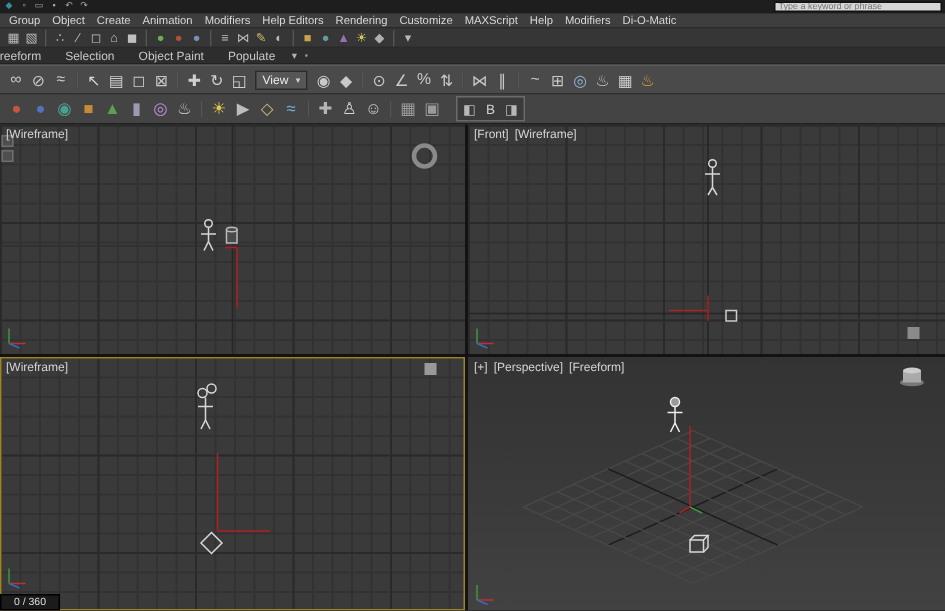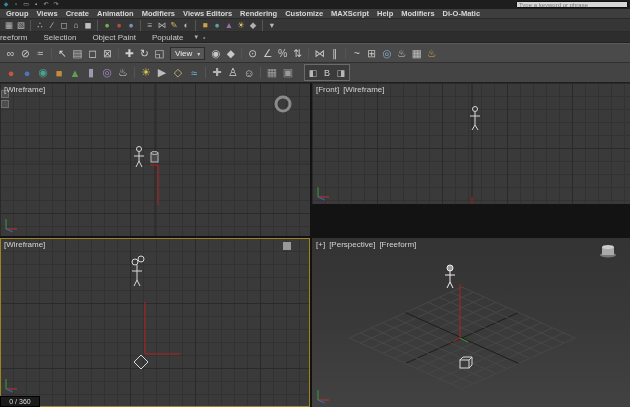--- a/index.html
+++ b/index.html
@@ -11,21 +11,21 @@
   .titlebar { height:9px; background:#1e1e1e; display:flex; align-items:center;
     padding:0 2px; gap:2px; }
   .tbic { font-size:6px; line-height:7px; width:8px; height:8px; text-align:center;
     color:#9a9a9a; flex:none; }
   .search { margin-left:auto; width:112px; height:7px; background:#d6d6d6;
     border:1px solid #111; font-size:6px; color:#444; padding:0 2px; border-radius:1px; }
 
   
   .menubar { height:10px; background:#3e3e3e; border-bottom:1px solid #2a2a2a;
     display:flex; align-items:center; padding:0 2px; }
-  .menu { font-size:7.5px; color:#d8d8d8; padding:0 4px; white-space:nowrap;font-weight:bold; }
+  .menu { font-size:7.5px; color:#d8d8d8; padding:0 4px; white-space:nowrap; }
 
   
   .ic { display:flex; align-items:center; justify-content:center; flex:none;
     color:#c0c0c0; border-radius:2px; }
   .sep { width:1px; height:11px; background:#2c2c2c; margin:0 3px; flex:none;
     border-right:1px solid #555; }
   .quickrow { height:13px; background:#363636; border-bottom:1px solid #2a2a2a;
     display:flex; align-items:center; padding:0 3px; }
   .quickrow .ic { width:12px; height:11px; font-size:8.5px; }
   .tabsrow { height:11px; background:#2d2d2d; display:flex; align-items:center;
@@ -56,21 +56,21 @@
     background:#131313; }
   .vp { position:absolute; overflow:hidden; }
   .vp.ortho { background-color:#3a3a3a;
     background-image:
       linear-gradient(#2a2a2a 1px, transparent 1px),
       linear-gradient(90deg,#2a2a2a 1px, transparent 1px),
       linear-gradient(#323232 1px, transparent 1px),
       linear-gradient(90deg,#323232 1px, transparent 1px);
     background-size:65px 65px,65px 65px,13px 13px,13px 13px; }
   #vp-tl { left:0; top:0; width:310px; height:153px; }
-  #vp-tr { left:312px; top:0; width:318px; height:121px; }
+  #vp-tr { left:312px; top:0; width:318px; height:153px; }
   #vp-bl { left:0; top:155px; width:310px; height:169px;
     outline:1px solid #9d8422; outline-offset:-1px; }
   #vp-br { left:312px; top:155px; width:318px; height:169px;
     background:linear-gradient(180deg,#333333 0%,#3a3a3a 55%,#424242 100%); }
   .vp svg.canvas { position:absolute; inset:0; pointer-events:none; }
   .vp-label { position:absolute; top:2px; left:4px; display:flex; gap:4px;
     font-size:8px; color:#d4d4d4; }
   .vp-label span { white-space:nowrap; }
   .layout-tabs { position:absolute; left:1px; top:7px; display:flex;
     flex-direction:column; gap:2px; }
@@ -92,25 +92,25 @@
     <span class="tbic" style="color:#a8a8a8">▭</span>
     <span class="tbic" style="color:#a8a8a8">▪</span>
     <span class="tbic" style="color:#a8a8a8">↶</span>
     <span class="tbic" style="color:#a8a8a8">↷</span>
     <input class="search" placeholder="Type a keyword or phrase" style="">
   </div>
 
   <div class="menubar">
 
   <span class="menu">Group</span>
-      <span class="menu">Views</span>
+      <span class="menu">Object</span>
       <span class="menu">Create</span>
       <span class="menu">Animation</span>
       <span class="menu">Modifiers</span>
-      <span class="menu">Views Editors</span>
+      <span class="menu">Help Editors</span>
       <span class="menu">Rendering</span>
       <span class="menu">Customize</span>
       <span class="menu">MAXScript</span>
       <span class="menu">Help</span>
       <span class="menu">Modifiers</span>
       <span class="menu">Di-O-Matic</span>
     </div>
 
   <div class="quickrow">
 

